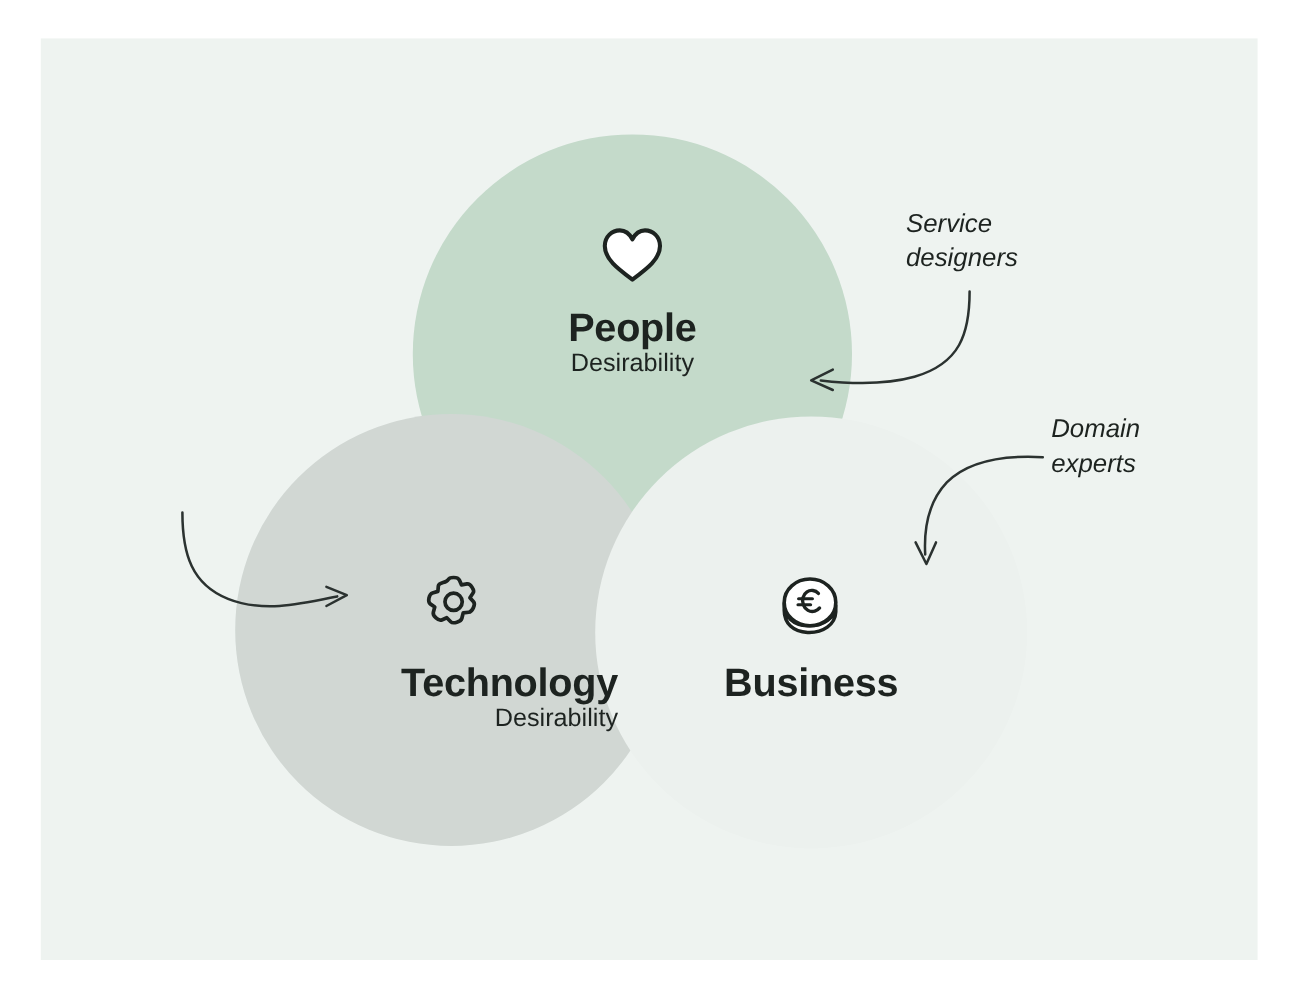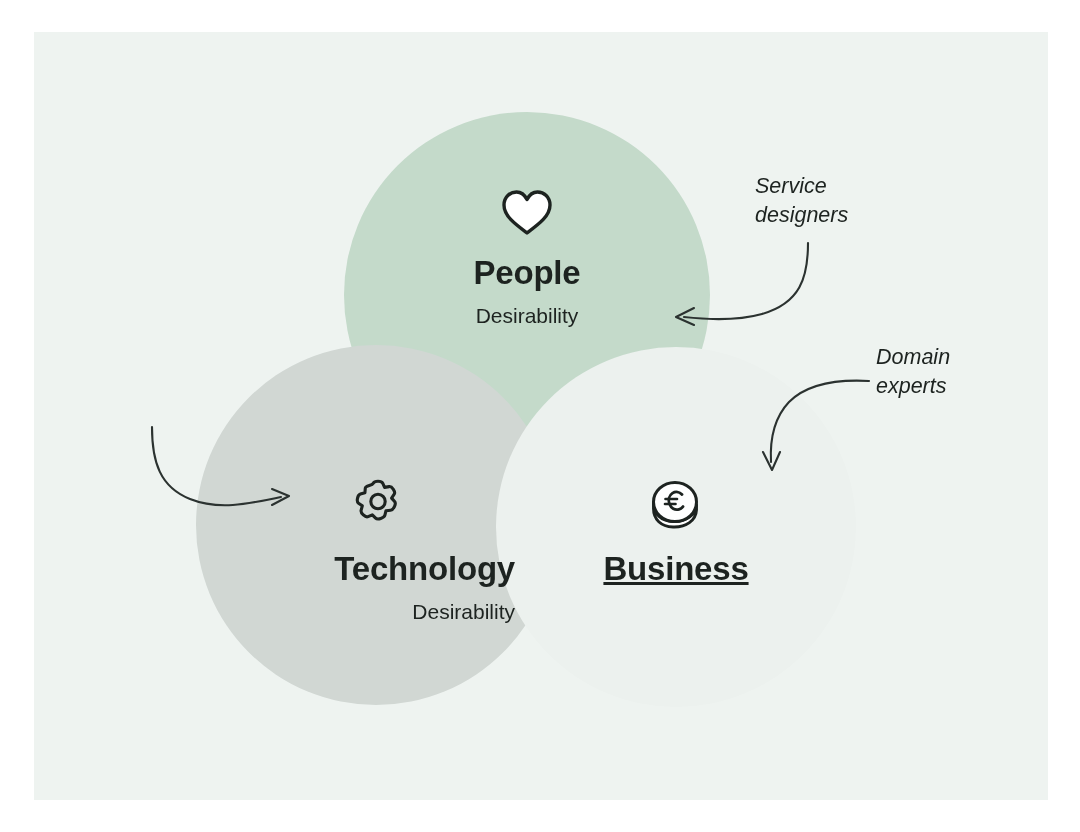--- a/index.html
+++ b/index.html
@@ -54,21 +54,21 @@
     font-size: 33px;
     font-weight: 700;
     letter-spacing: -0.2px;
     line-height: 1.05;
     white-space: nowrap;
   }
   .lobe-sub {
     font-size: 21px;
     font-weight: 400;
     line-height: 1.1;
-    margin-top: 13px;
+    margin-top: 0;
     white-space: nowrap;
   }
 
   
   .callout {
     position: absolute;
     color: #1d2320;
     font-size: 21.5px;
     font-weight: 500;
     line-height: 1.37;
@@ -146,21 +146,21 @@
                L 48.5 32 C 48 42.5, 38 49.5, 25 49 C 13 48.5, 5.5 41.5, 5.5 30.5 Z" fill="#ffffff" stroke="#1d2320" stroke-width="2.9" stroke-linejoin="round"></path>
 
       <ellipse cx="27" cy="24" rx="21.5" ry="19.5" fill="#ffffff" stroke="#1d2320" stroke-width="3"></ellipse>
 
       <path d="M34 16.5 C 31.5 13.8, 27.5 13.2, 24.5 15.2 C 21 17.5, 20 22, 21.5 26
                C 23 30.2, 27 32.5, 31 31.3 C 32.8 30.8, 34 29.8, 35 28.6" fill="none" stroke="#1d2320" stroke-width="2.8" stroke-linecap="round"></path>
       <path d="M17.5 21 L 29 21" stroke="#1d2320" stroke-width="2.6" stroke-linecap="round"></path>
       <path d="M17 26 L 27.5 26" stroke="#1d2320" stroke-width="2.6" stroke-linecap="round"></path>
     </svg>
   </div>
-  <div class="lobe-label" style="left:526px; top:552px; width:300px;text-decoration:underline;">
+  <div class="lobe-label" style="left:526px; top:552px; width:300px;">
     <div class="lobe-title">Business</div>
   </div>
 
   <div id="callout-service" class="callout">Service
 designers</div>
 
   <div id="callout-domain" class="callout">Domain
 experts</div>
 
 

